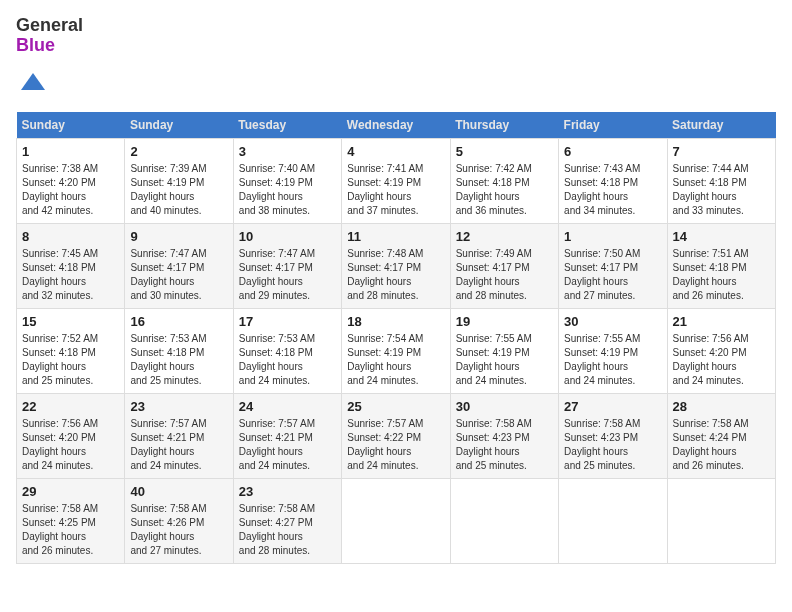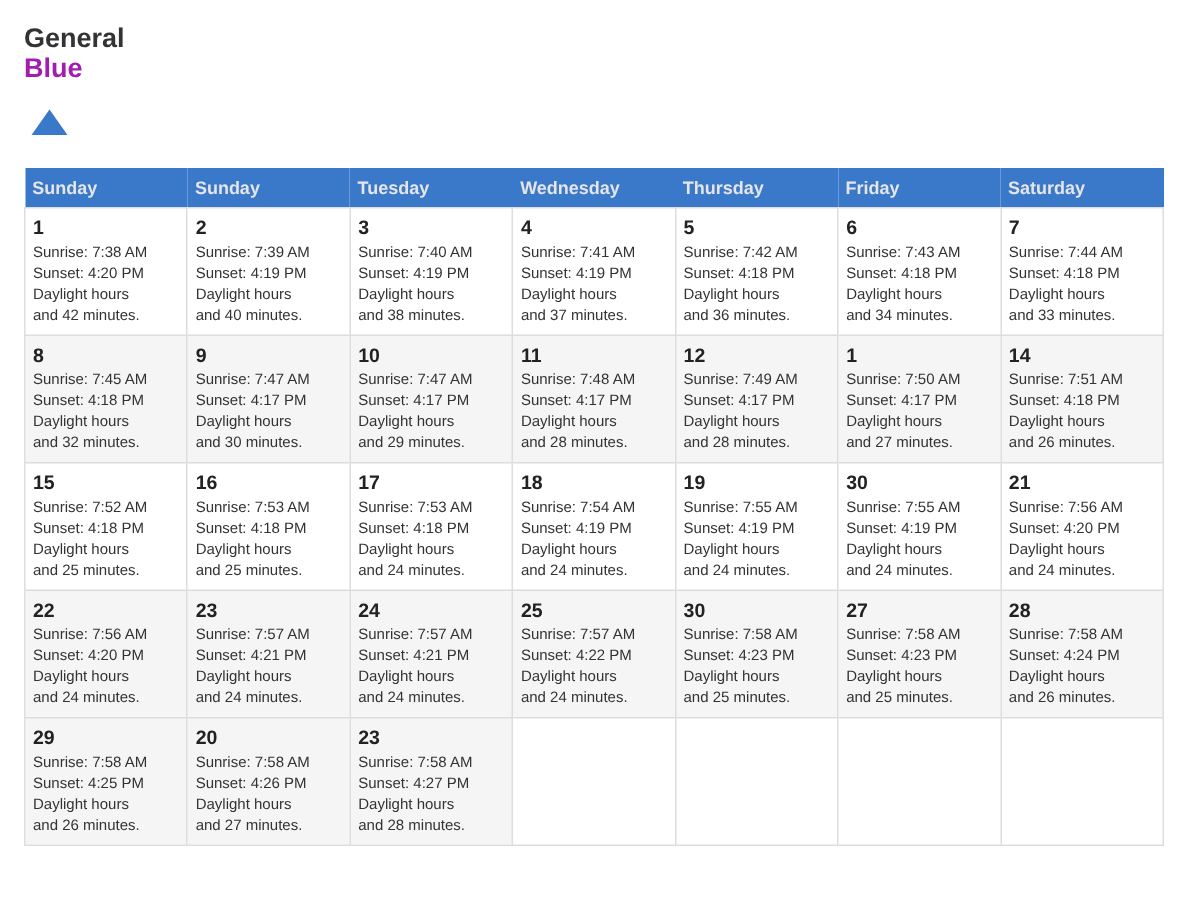--- a/index.html
+++ b/index.html
@@ -390,21 +390,21 @@
         <td>
         <div class="day-num">29</div>
         <div class="day-info">
           Sunrise: 7:58 AM<br>
           Sunset: 4:25 PM<br>
           Daylight hours<br>
           and 26 minutes.
         </div>
       </td>
         <td>
-        <div class="day-num">20</div>
+        <div class="day-num">40</div>
         <div class="day-info">
           Sunrise: 7:58 AM<br>
           Sunset: 4:26 PM<br>
           Daylight hours<br>
           and 27 minutes.
         </div>
       </td>
         <td>
         <div class="day-num">23</div>
         <div class="day-info">

